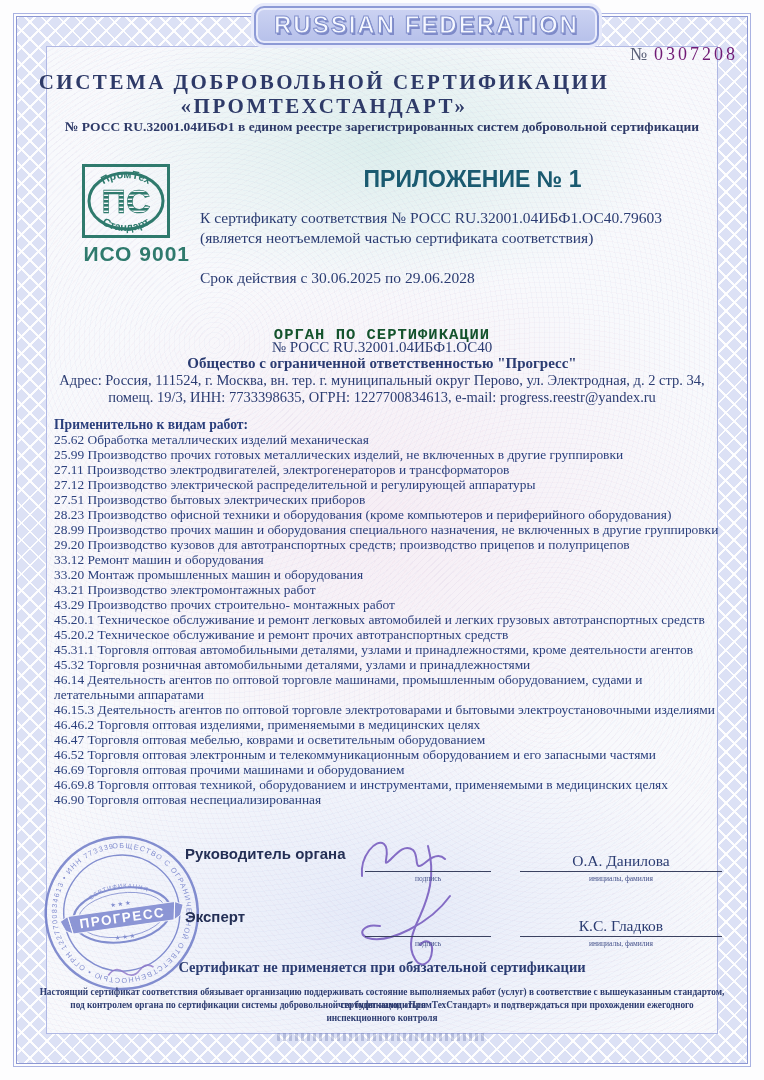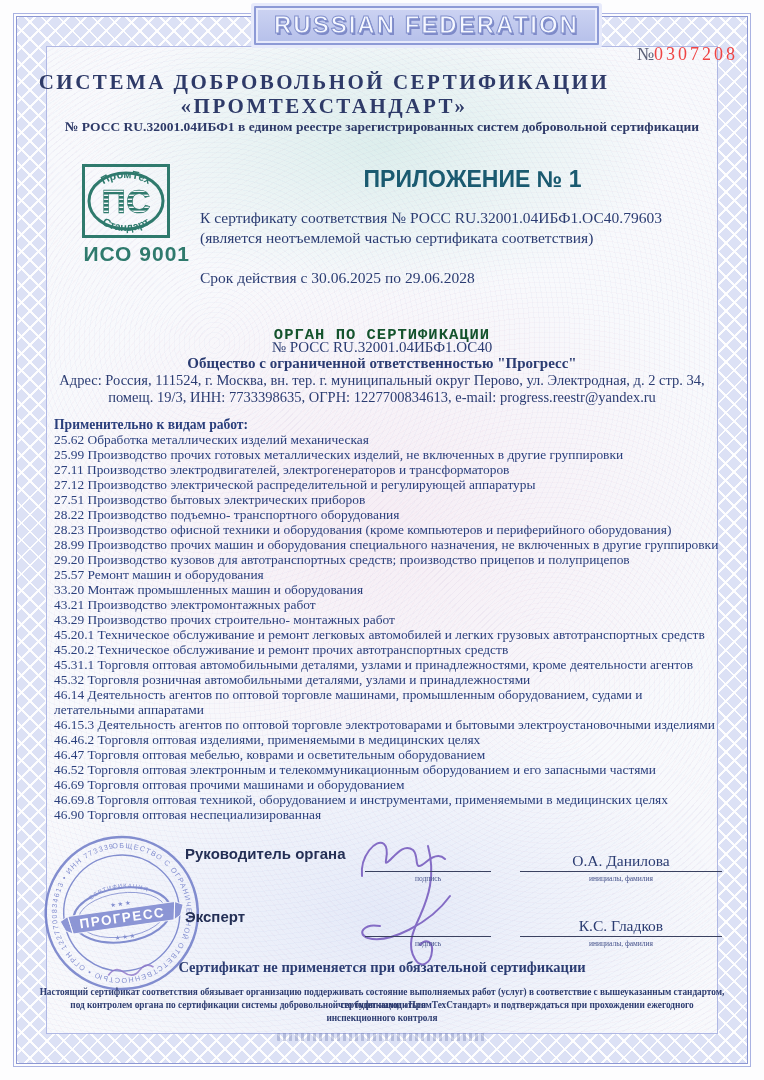--- a/index.html
+++ b/index.html
@@ -14,27 +14,27 @@
       #dce1f5;}
   .content-bg{position:absolute;inset:46px;border:1px solid #b0b8e4;
     background:
       radial-gradient(ellipse 62% 22% at 50% 10%, rgba(140,205,190,.25), transparent 70%),
       radial-gradient(ellipse 75% 38% at 50% 48%, rgba(235,175,205,.16), transparent 72%),
       radial-gradient(ellipse 75% 30% at 50% 88%, rgba(150,172,232,.20), transparent 70%),
       repeating-radial-gradient(circle at 25% 30%, rgba(120,150,210,.05) 0 1px, transparent 1px 5px),
       repeating-radial-gradient(circle at 75% 65%, rgba(205,135,175,.05) 0 1px, transparent 1px 5px),
       #f8f9fc;}
   
-  .banner{position:absolute;top:6px;left:254px;padding:3px 18px 4px;border:2px solid #8d9ad6;border-radius:1px;
+  .banner{position:absolute;top:6px;left:254px;padding:3px 18px 4px;border:2px solid #8d9ad6;border-radius:10px;
     background:linear-gradient(#ccd3f2,#b6c0ea);
     box-shadow:0 0 0 3px #e7eafb, inset 0 0 0 2px #e7eafb;}
   .banner span{font-family:"Liberation Sans",sans-serif;font-weight:700;font-size:24px;letter-spacing:2px;
     color:#f5f7ff;-webkit-text-stroke:1px #8290cc;text-shadow:1.5px 1.5px 0 #7e8ac8;}
   .serial{position:absolute;top:44px;right:26px;font-size:18px;color:#5a6078;}
-  .serial b{font-weight:400;color:#ef4444;letter-spacing:3px;}
+  .serial b{font-weight:400;color:#701a75;letter-spacing:3px;margin-left:7px;}
   .doc-title{position:absolute;top:70px;left:0;width:648px;text-align:center;
     font-weight:700;font-size:21px;letter-spacing:2.5px;color:#2e3a68;line-height:24px;}
   .doc-subtitle{position:absolute;top:119px;left:0;width:764px;text-align:center;
     font-weight:700;font-size:13.5px;color:#2e3a68;}
   
   .logo{position:absolute;left:82px;top:164px;}
   .iso{position:absolute;left:66px;top:242px;width:124px;text-align:right;
     font-family:"Liberation Sans",sans-serif;font-weight:700;font-size:21px;letter-spacing:1px;color:#2f7a6d;}
   
   .app-title{position:absolute;left:200px;top:166px;width:545px;text-align:center;
@@ -137,25 +137,24 @@
 
   <div class="works">
     <div class="works-heading">Применительно к видам работ:</div>
     <div>
 
     <div class="work-item">25.62 Обработка металлических изделий механическая</div>
         <div class="work-item">25.99 Производство прочих готовых металлических изделий, не включенных в другие группировки</div>
         <div class="work-item">27.11 Производство электродвигателей, электрогенераторов и трансформаторов</div>
         <div class="work-item">27.12 Производство электрической распределительной и регулирующей аппаратуры</div>
         <div class="work-item">27.51 Производство бытовых электрических приборов</div>
-        <div class="work-item">28.22 Производство подъемно- транспортного оборудования</div>
         <div class="work-item">28.23 Производство офисной техники и оборудования (кроме компьютеров и периферийного оборудования)</div>
         <div class="work-item">28.99 Производство прочих машин и оборудования специального назначения, не включенных в другие группировки</div>
         <div class="work-item">29.20 Производство кузовов для автотранспортных средств; производство прицепов и полуприцепов</div>
-        <div class="work-item">25.57 Ремонт машин и оборудования</div>
+        <div class="work-item">33.12 Ремонт машин и оборудования</div>
         <div class="work-item">33.20 Монтаж промышленных машин и оборудования</div>
         <div class="work-item">43.21 Производство электромонтажных работ</div>
         <div class="work-item">43.29 Производство прочих строительно- монтажных работ</div>
         <div class="work-item">45.20.1 Техническое обслуживание и ремонт легковых автомобилей и легких грузовых автотранспортных средств</div>
         <div class="work-item">45.20.2 Техническое обслуживание и ремонт прочих автотранспортных средств</div>
         <div class="work-item">45.31.1 Торговля оптовая автомобильными деталями, узлами и принадлежностями, кроме деятельности агентов</div>
         <div class="work-item">45.32 Торговля розничная автомобильными деталями, узлами и принадлежностями</div>
         <div class="work-item">46.14 Деятельность агентов по оптовой торговле машинами, промышленным оборудованием, судами и летательными аппаратами</div>
         <div class="work-item">46.15.3 Деятельность агентов по оптовой торговле электротоварами и бытовыми электроустановочными изделиями</div>
         <div class="work-item">46.46.2 Торговля оптовая изделиями, применяемыми в медицинских целях</div>

